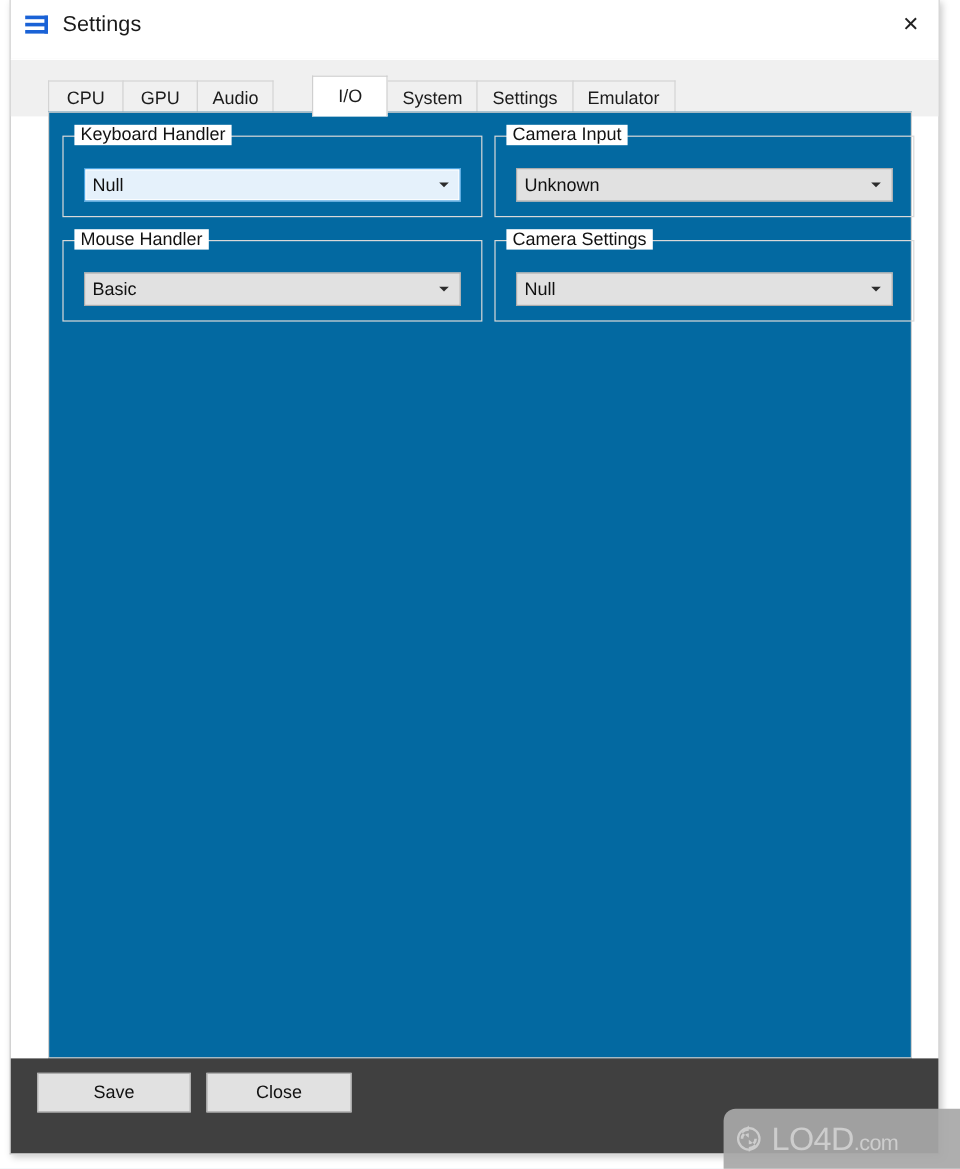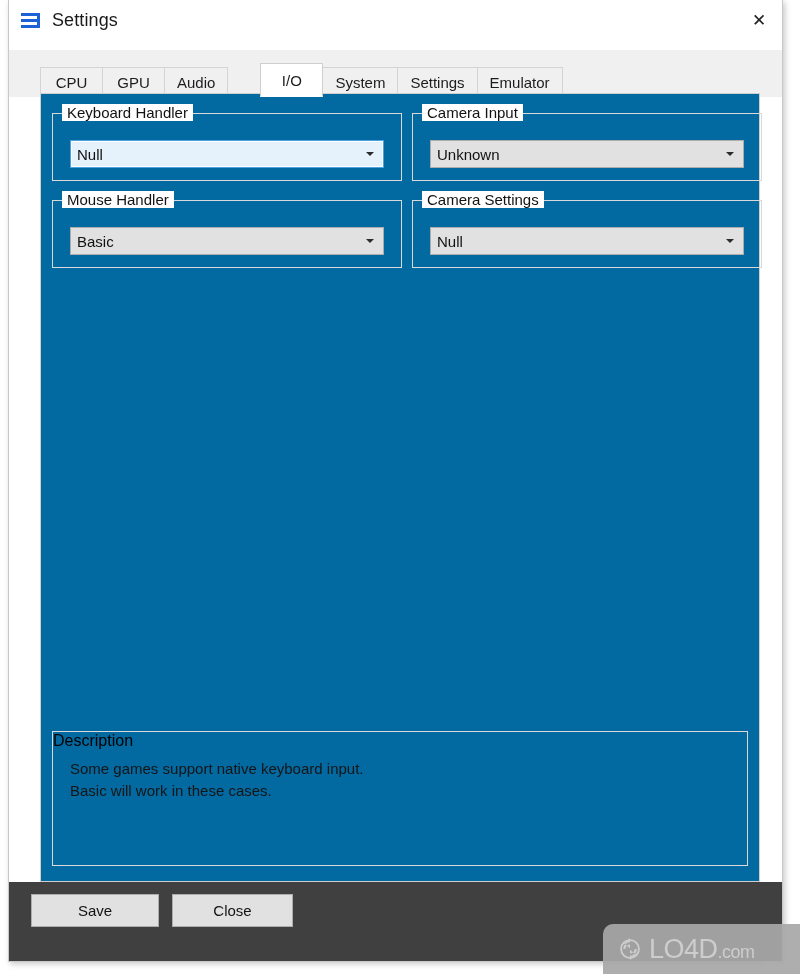--- a/index.html
+++ b/index.html
@@ -267,21 +267,21 @@
   #watermark {
     position: absolute;
     right: 0px;
     bottom: 0px;
     width: 197px;
     height: 50px;
     background: #a8a8a8;
     border-top-left-radius: 10px;
     display: flex;
     align-items: center;
-    padding-left: 10px;
+    padding-left: 4px;
     box-sizing: border-box;
     opacity: 0.93;
     z-index: 50;
   }
   #watermark-icon {
     width: 34px;
     height: 34px;
     flex: 0 0 auto;
     margin-right: 2px;
   }
@@ -361,25 +361,20 @@
     <div class="groupbox" id="gb-camera-st">
       <span class="gb-title">Camera Settings</span>
       <div class="combo">
         <span class="combo-value">Null</span>
         <span class="combo-arrow">
             <i></i>
           </span>
       </div>
     </div>
 
-    <div id="gb-description">
-      <span class="gb-title">Description</span>
-      <div id="description-text">Some games support native keyboard input.
-Basic will work in these cases.</div>
-    </div>
 
   </div>
 
   <div id="footer">
     <div class="btn" id="btn-save">Save</div>
     <div class="btn" id="btn-close">Close</div>
   </div>
 
 </div>
 

